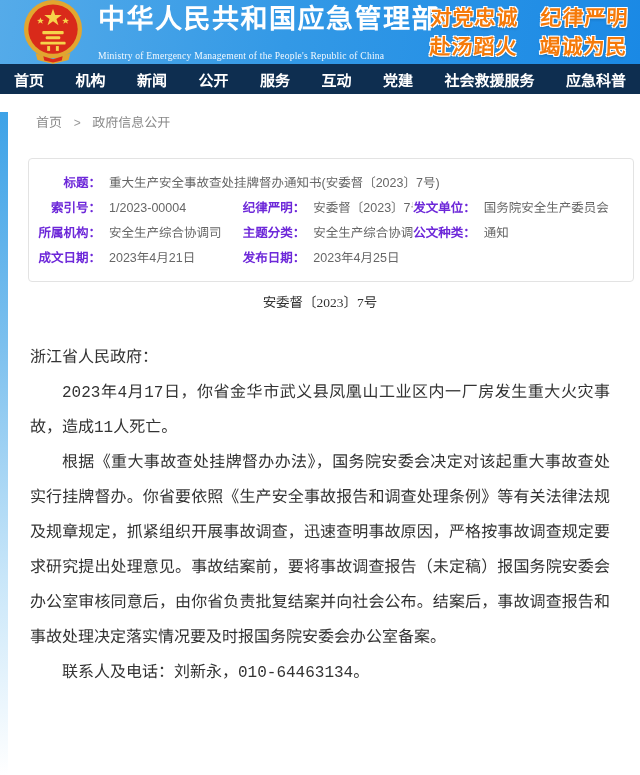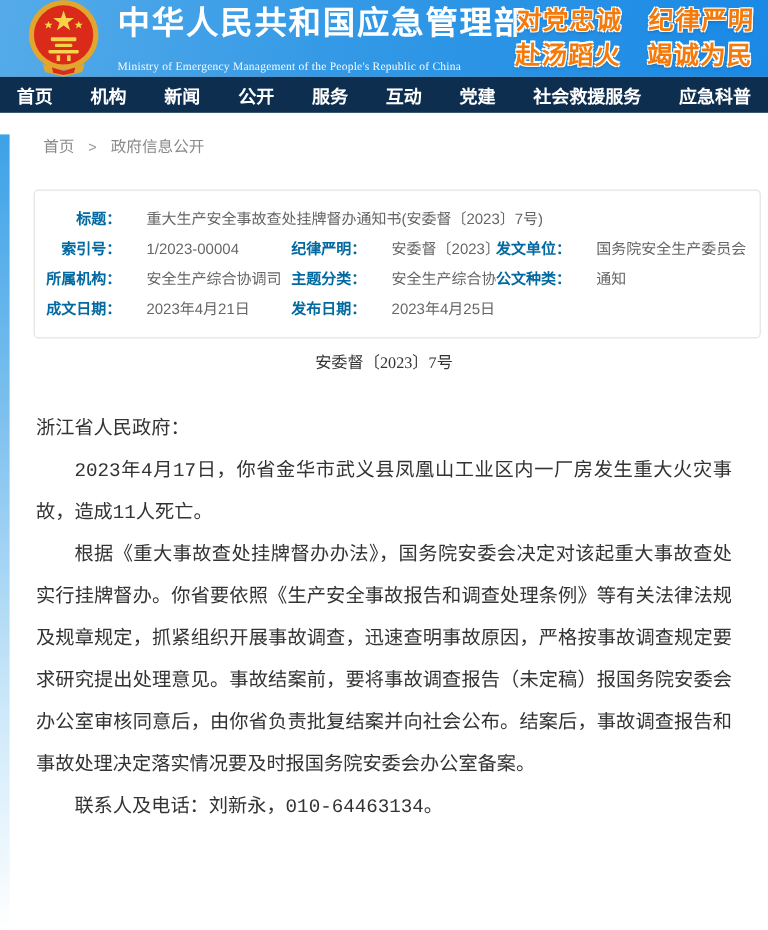--- a/index.html
+++ b/index.html
@@ -95,25 +95,25 @@
     border: 1px solid #e3e3e3;
     border-radius: 4px;
     padding: 12px 8px 10px 8px;
     font-size: 12.5px;
     background: #fff;
   }
   .meta-cell { display: flex; line-height: 25px; align-items: baseline; }
   .meta-label {
     min-width: 64px;
     text-align: right;
-    color: #0369a1;
+    color: #6d28d9;
     font-weight: bold;
     flex: 0 0 auto;
   }
-  .meta-value { color: #666; margin-left: 21px; white-space: nowrap; overflow: hidden; }
+  .meta-value { color: #666; margin-left: 8px; white-space: nowrap; overflow: hidden; }
   .meta-grid { display: grid; grid-template-columns: 35% 29% 36%; }
   .meta-grid .meta-cell:nth-child(3n+2) .meta-label,
   .meta-grid .meta-cell:nth-child(3n+3) .meta-label { min-width: 58px; }
 
   
   .article { margin: 0 30px; color: #333; }
   .article h1 {
     margin-top: 26px;
     text-align: center;
     font-size: 22px;

